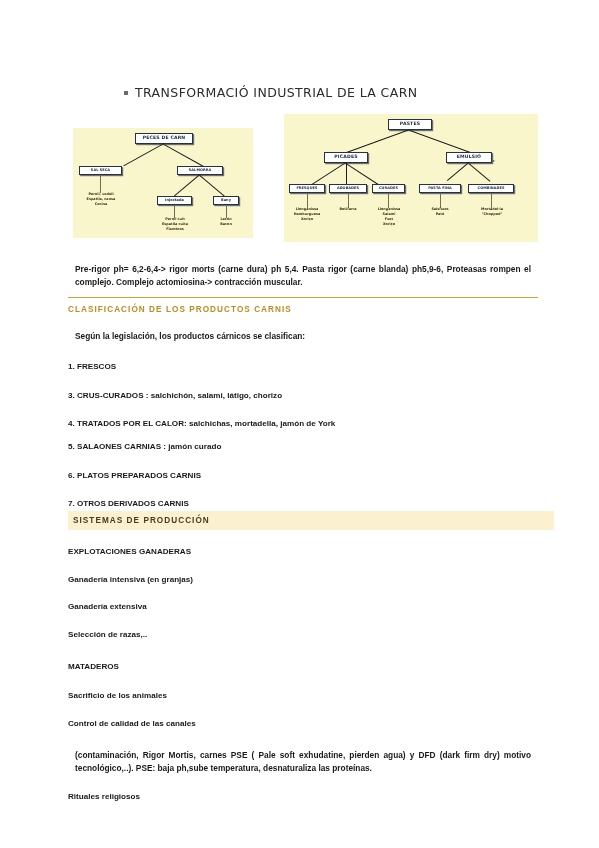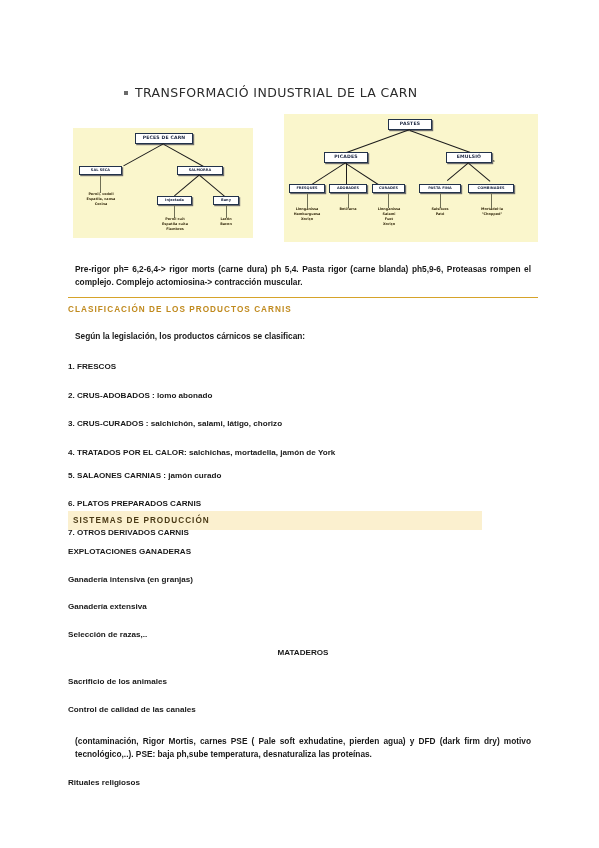--- a/index.html
+++ b/index.html
@@ -121,21 +121,21 @@
     letter-spacing: 1.05px;
     margin: 0;
   }
   .sec-head-band {
     background: #fbf0cf;
     color: #4a3a16;
     font-size: 8.2px;
     font-weight: 700;
     letter-spacing: 1.05px;
     padding: 5px 6px 5px 5px;
-    width: 414px;
+    width: 486px;
     margin: 0;
   }
 </style>
 </head>
 <body>
 
 <div class="page">
 
   <div class="slide">
 
@@ -224,36 +224,35 @@
   <div class="body-block" style="top:256px;">
     <p class="para">Pre-rigor ph= 6,2-6,4-&gt; rigor morts (carne dura) ph 5,4. Pasta rigor (carne blanda) ph5,9-6, Proteasas rompen el complejo. Complejo actomiosina-&gt; contracción muscular.</p>
   </div>
 
   <div class="body-block" style="top:297px;">
     <hr class="rule">
     <p class="sec-head-gold" style="margin-top:7px;">CLASIFICACIÓN DE LOS PRODUCTOS CARNIS</p>
     <p class="para" style="margin-top:16px;">Según la legislación, los productos cárnicos se clasifican:</p>
 
     <p class="line-item" style="margin-top:19px;">1. FRESCOS</p>
-    <p class="line-item" style="margin-top:18px;">2. CRUS-ADOBADOS : lomo abonado</p>
     <p class="line-item" style="margin-top:18px;">3. CRUS-CURADOS : salchichón, salami, látigo, chorizo</p>
     <p class="line-item" style="margin-top:18px;">4. TRATADOS POR EL CALOR: salchichas, mortadella, jamón de York</p>
     <p class="line-item" style="margin-top:12px;">5. SALAONES CARNIAS : jamón curado</p>
     <p class="line-item" style="margin-top:18px;">6. PLATOS PREPARADOS CARNIS</p>
     <p class="line-item" style="margin-top:18px;">7. OTROS DERIVADOS CARNIS</p>
   </div>
 
   <div class="body-block" style="top:511px;">
     <p class="sec-head-band">SISTEMAS DE PRODUCCIÓN</p>
 
     <p class="line-item" style="margin-top:17px;">EXPLOTACIONES GANADERAS</p>
     <p class="line-item" style="margin-top:17px;">Ganadería intensiva (en granjas)</p>
     <p class="line-item" style="margin-top:17px;">Ganadería extensiva</p>
     <p class="line-item" style="margin-top:17px;">Selección de razas,..</p>
-    <p class="line-item" style="margin-top:8px;text-align:center;">MATADEROS</p>
+    <p class="line-item" style="margin-top:22px;">MATADEROS</p>
     <p class="line-item" style="margin-top:18px;">Sacrificio de los animales</p>
     <p class="line-item" style="margin-top:18px;">Control de calidad de las canales</p>
 
     <p class="para" style="margin-top:19px;">(contaminación, Rigor Mortis, carnes PSE ( Pale soft exhudatine, pierden agua) y DFD (dark firm dry) motivo tecnológico,..). PSE: baja ph,sube temperatura, desnaturaliza las proteínas.</p>
     <p class="line-item" style="margin-top:17px;">Rituales religiosos</p>
   </div>
 
 </div>
 
 </body></html>

